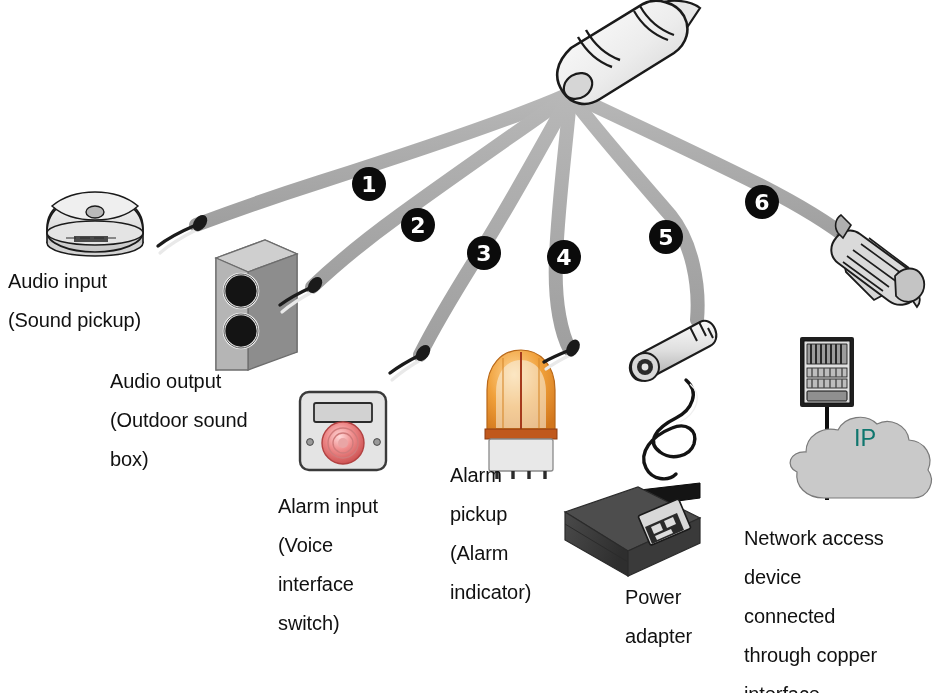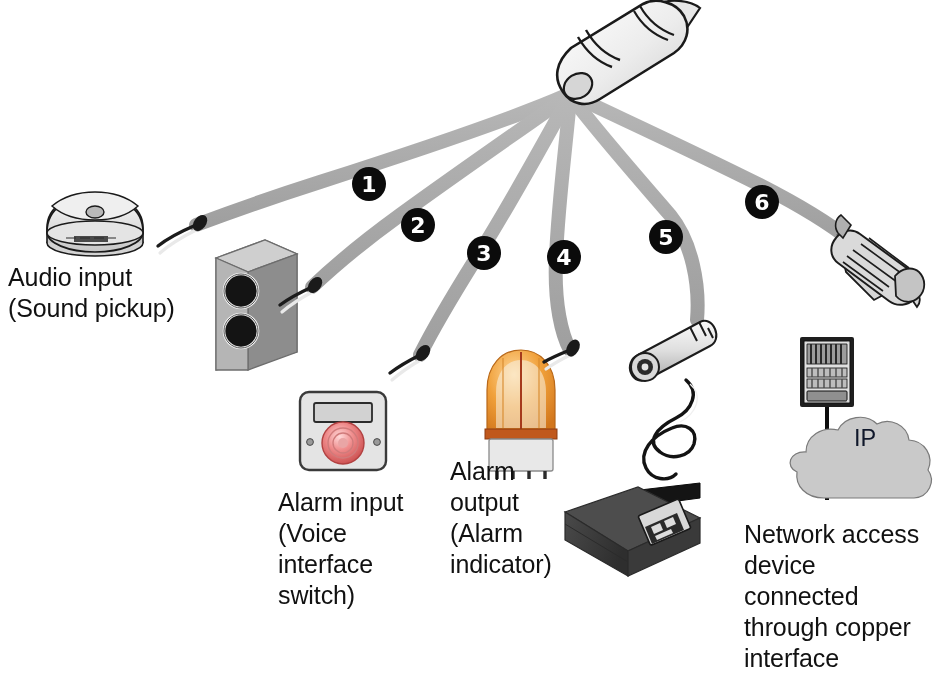--- a/index.html
+++ b/index.html
@@ -1,26 +1,26 @@
 <!DOCTYPE html>
 <html><head>
 <meta charset="utf-8">
 <style>
   html,body{margin:0;padding:0;background:#ffffff;}
   body{width:951px;height:693px;overflow:hidden;
        font-family:"Liberation Sans","DejaVu Sans",sans-serif;color:#111;}
   #stage{position:relative;width:951px;height:693px;background:#fff;}
   #art{position:absolute;left:0;top:0;width:951px;height:693px;}
-  .lbl{position:absolute;font-size:25px;line-height:31px;color:#111;
+  .lbl{position:absolute;font-size:20px;line-height:39px;color:#111;
        white-space:pre-line;letter-spacing:-0.1px;}
   .num{position:absolute;width:34px;height:34px;border-radius:50%;
        background:#0b0b0b;color:#fff;font-size:22px;font-weight:bold;
        display:flex;align-items:center;justify-content:center;
        font-family:"DejaVu Sans",sans-serif;}
-  .cloudtxt{position:absolute;font-size:23.5px;line-height:31px;text-align:center;color:#0f172a;}
+  .cloudtxt{position:absolute;font-size:23.5px;line-height:31px;text-align:center;color:#0f766e;}
 </style>
 </head>
 <body>
 
 <div id="stage">
 
   <svg id="art" viewBox="0 0 951 693">
     <defs>
       <linearGradient id="gCable" x1="0" y1="0" x2="0" y2="1">
         <stop offset="0" stop-color="#b7b7b7"></stop>
@@ -203,28 +203,33 @@
 
   <div class="num" style="left:352px;top:167px">1</div>
   <div class="num" style="left:401px;top:208px">2</div>
   <div class="num" style="left:467px;top:236px">3</div>
   <div class="num" style="left:547px;top:240px">4</div>
   <div class="num" style="left:649px;top:220px">5</div>
   <div class="num" style="left:745px;top:185px">6</div>
 
   <div class="lbl" style="left:8px;top:262px">Audio input
 (Sound pickup)</div>
+  <div class="lbl" style="left:110px;top:362px;width:196px">Audio output
+(Outdoor sound
+box)</div>
   <div class="lbl" style="left:278px;top:487px;width:170px">Alarm input
 (Voice
 interface
 switch)</div>
   <div class="lbl" style="left:450px;top:456px;width:130px">Alarm
-output
+pickup
 (Alarm
 indicator)</div>
+  <div class="lbl" style="left:625px;top:578px;width:130px">Power
+adapter</div>
   <div class="lbl" style="left:744px;top:519px;width:210px">Network access
 device
 connected
 through copper
 interface</div>
 
   <div class="cloudtxt" style="left:800px;top:423px;width:130px">IP</div>
 
 </div>
 

